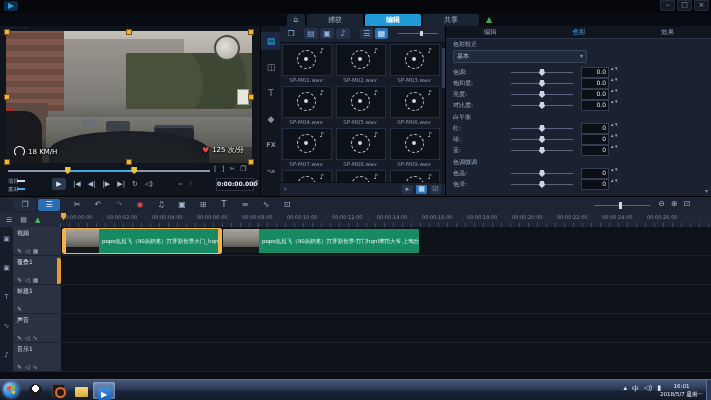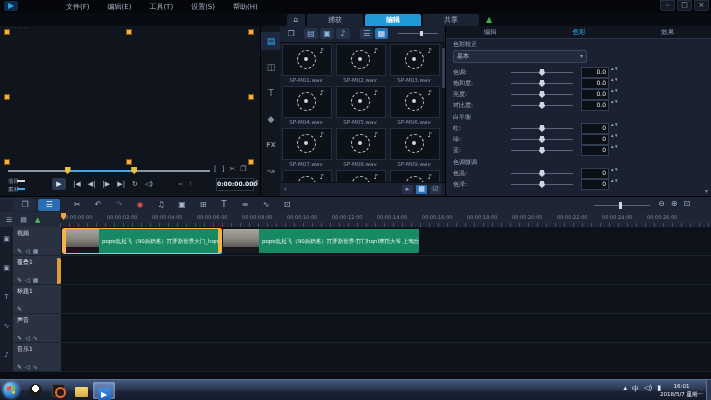--- a/index.html
+++ b/index.html
@@ -194,27 +194,20 @@
   .clock{position:absolute;right:8px;top:2px;text-align:center;color:#eef4fc;font-size:5.5px;line-height:8px;}
   .showdesk{position:absolute;right:0;top:0;width:4px;height:21px;background:#2c3a55;border-left:1px solid #5a6f96;}
 </style>
 </head>
 <body>
 
 <div class="app">
 
   <div class="titlebar">
     <span class="logo">▶</span>
-    <div class="menus">
-        <span class="menu-item">文件(F)</span>
-        <span class="menu-item">编辑(E)</span>
-        <span class="menu-item">工具(T)</span>
-        <span class="menu-item">设置(S)</span>
-        <span class="menu-item">帮助(H)</span>
-      </div>
     <div class="winbtns">
       <span class="winbtn">–</span>
       <span class="winbtn">□</span>
       <span class="winbtn">×</span>
     </div>
   </div>
   <span class="resline">1920x720</span>
 
   <div class="tabrow">
     <span class="hometab">⌂</span>
@@ -223,20 +216,43 @@
         <span class="navtab on">编辑</span>
         <span class="navtab">共享</span>
       </div>
     <span class="uparrow">▲</span>
   </div>
 
   <div class="main">
 
     <div class="preview">
       <span class="grip" style="position:absolute;left:6px;top:0;">········</span>
+      <div class="video">
+        <i class="bldgR abs"></i>
+        <i class="trees abs"></i>
+        <i class="bldgL abs"></i>
+        <i class="bldgL2 abs"></i>
+        <i class="redsign abs"></i>
+        <i class="road abs"></i>
+        <i class="car1 abs"></i>
+        <i class="car3 abs"></i>
+        <i class="car2 abs"></i>
+        <i class="riderarm abs"></i>
+        <i class="dash abs"></i>
+        <i class="mirror abs"></i>
+        <i class="whitesign abs"></i>
+        <div class="ovl" style="left:8px;bottom:6px;">
+          <span class="gauge"></span>
+          <span>18 KM/H</span>
+        </div>
+        <div class="ovl" style="right:8px;bottom:8px;">
+          <span class="heartg">♥</span>
+          <span>125 次/分</span>
+        </div>
+      </div>
       <div>
           <i class="handle" style="left: 4px; top: 3px;"></i>
           <i class="handle" style="left: 126px; top: 3px;"></i>
           <i class="handle" style="left: 248px; top: 3px;"></i>
           <i class="handle" style="left: 4px; top: 68px;"></i>
           <i class="handle" style="left: 248px; top: 68px;"></i>
           <i class="handle" style="left: 4px; top: 133px;"></i>
           <i class="handle" style="left: 126px; top: 133px;"></i>
           <i class="handle" style="left: 248px; top: 133px;"></i>
         </div>

